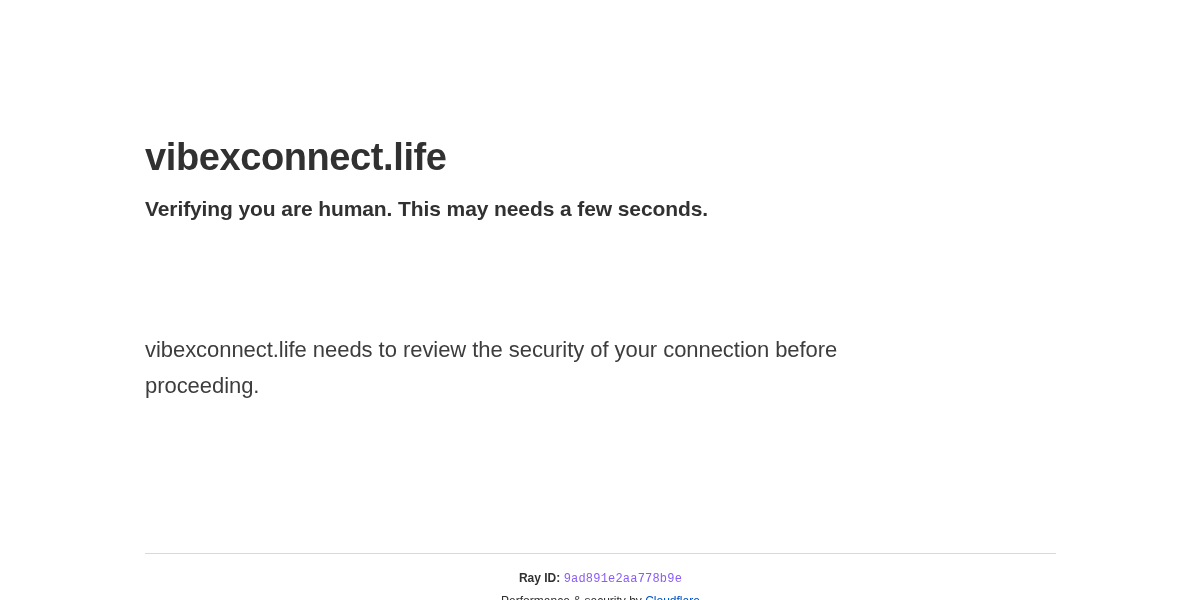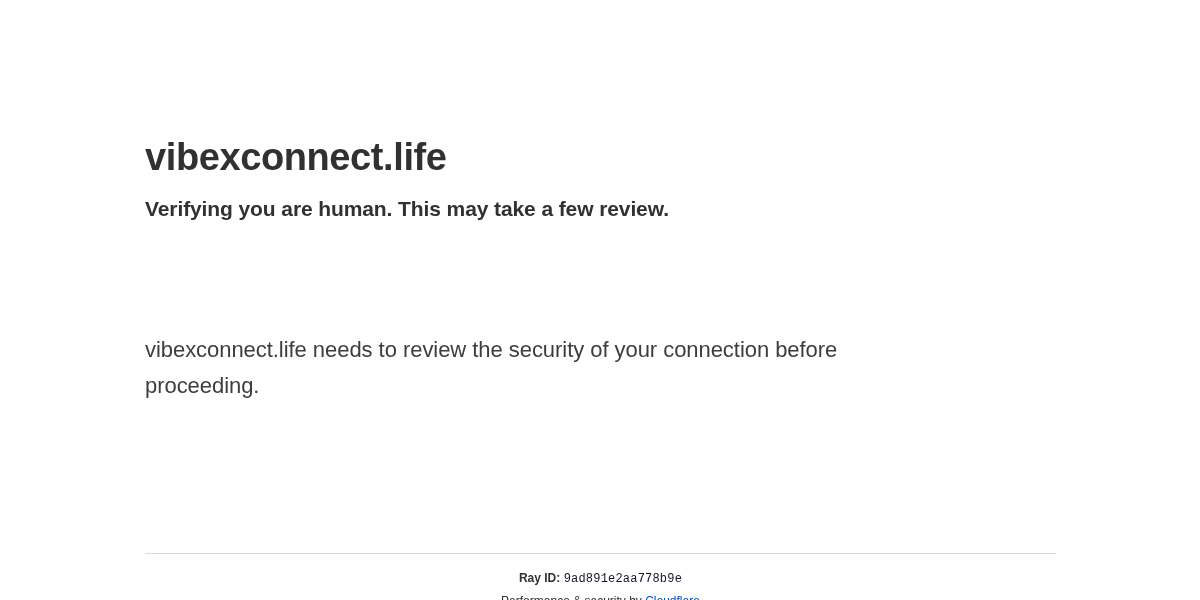--- a/index.html
+++ b/index.html
@@ -86,21 +86,21 @@
   }
 
   .footer-rayid-label {
     font-weight: 700;
     font-family: "Liberation Sans", "DejaVu Sans", sans-serif;
   }
 
   .footer-rayid-value {
     font-family: "Liberation Mono", "DejaVu Sans Mono", monospace;
     font-size: 12px;
-    color: #0f172a;
+    color: #8b5cf6;
     letter-spacing: 0.2px;
   }
 
   .footer-attribution {
     margin: 0;
     padding-top: 8px;
     font-size: 12px;
     line-height: 14px;
     color: #313131;
   }
@@ -112,21 +112,21 @@
 </style>
 </head>
 <body>
 
 <div class="page">
 
   <main class="content">
 
     <h1 class="challenge-heading">vibexconnect.life</h1>
 
-    <h2 class="challenge-subheading">Verifying you are human. This may take a few review.</h2>
+    <h2 class="challenge-subheading">Verifying you are human. This may needs a few seconds.</h2>
 
     <div class="widget-slot"></div>
 
     <p class="challenge-body">vibexconnect.life needs to review the security of your connection before proceeding.</p>
 
   </main>
 
   <footer class="footer">
 
     <p class="footer-rayid">

